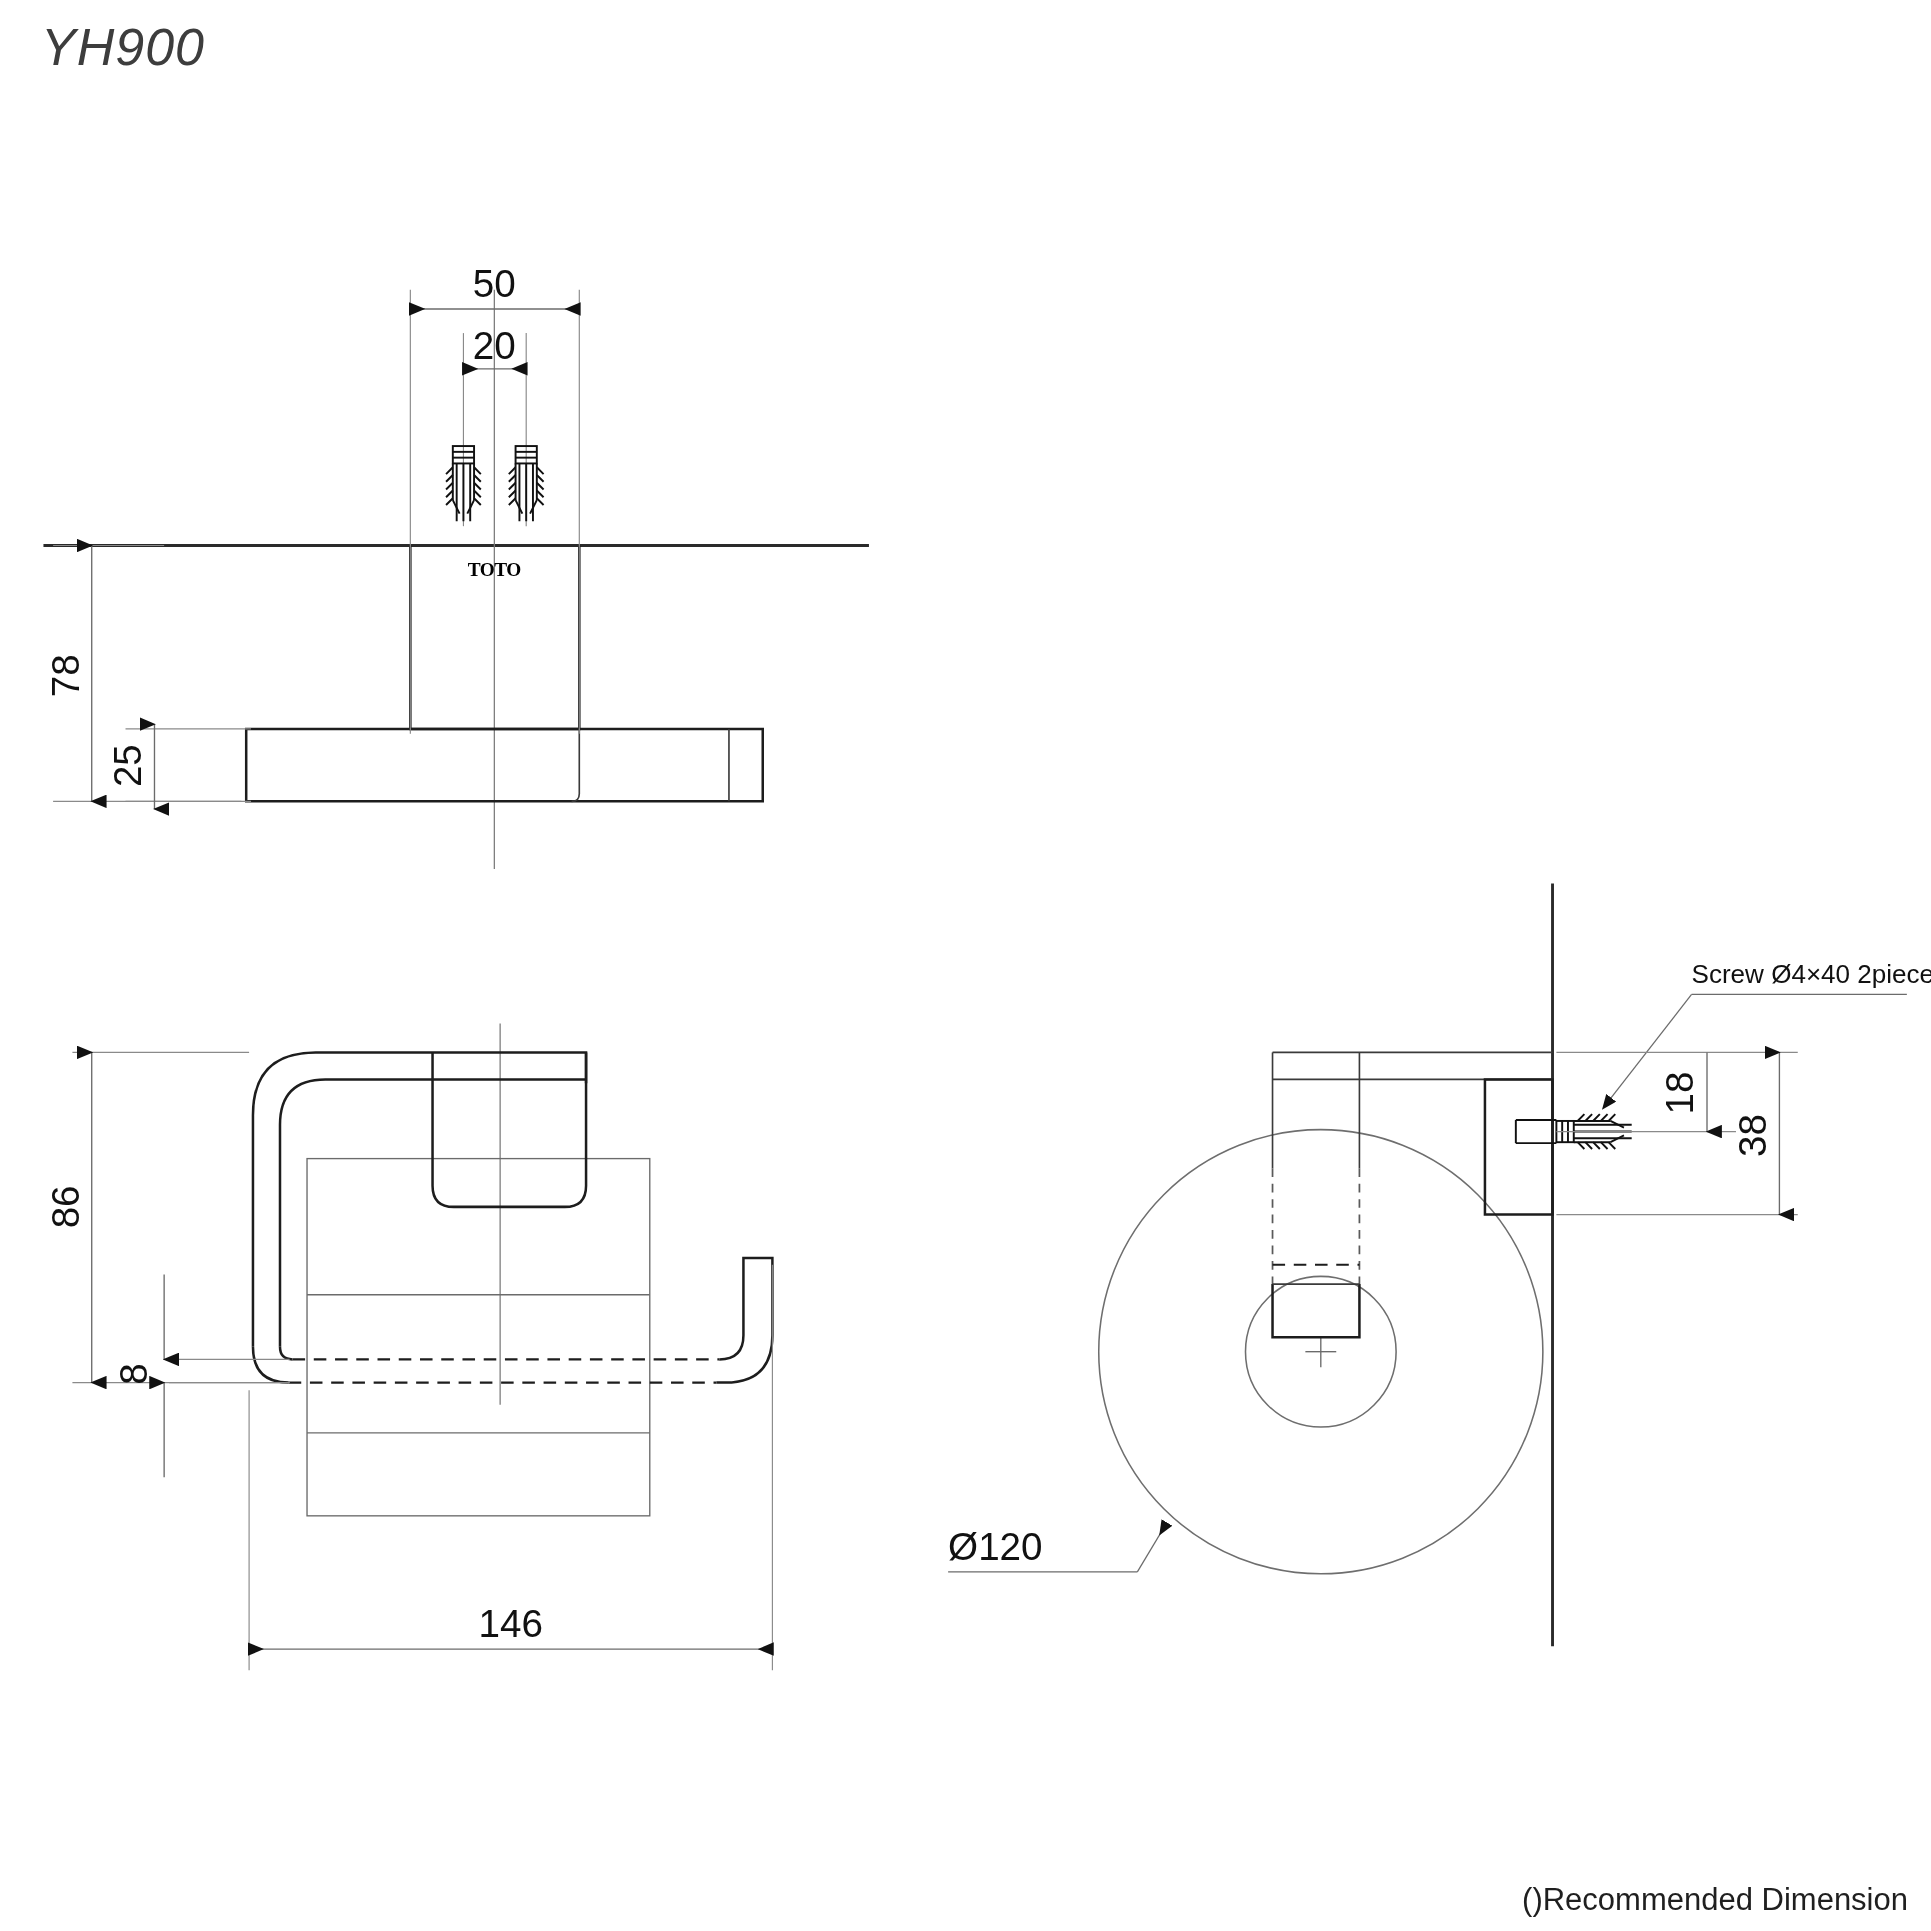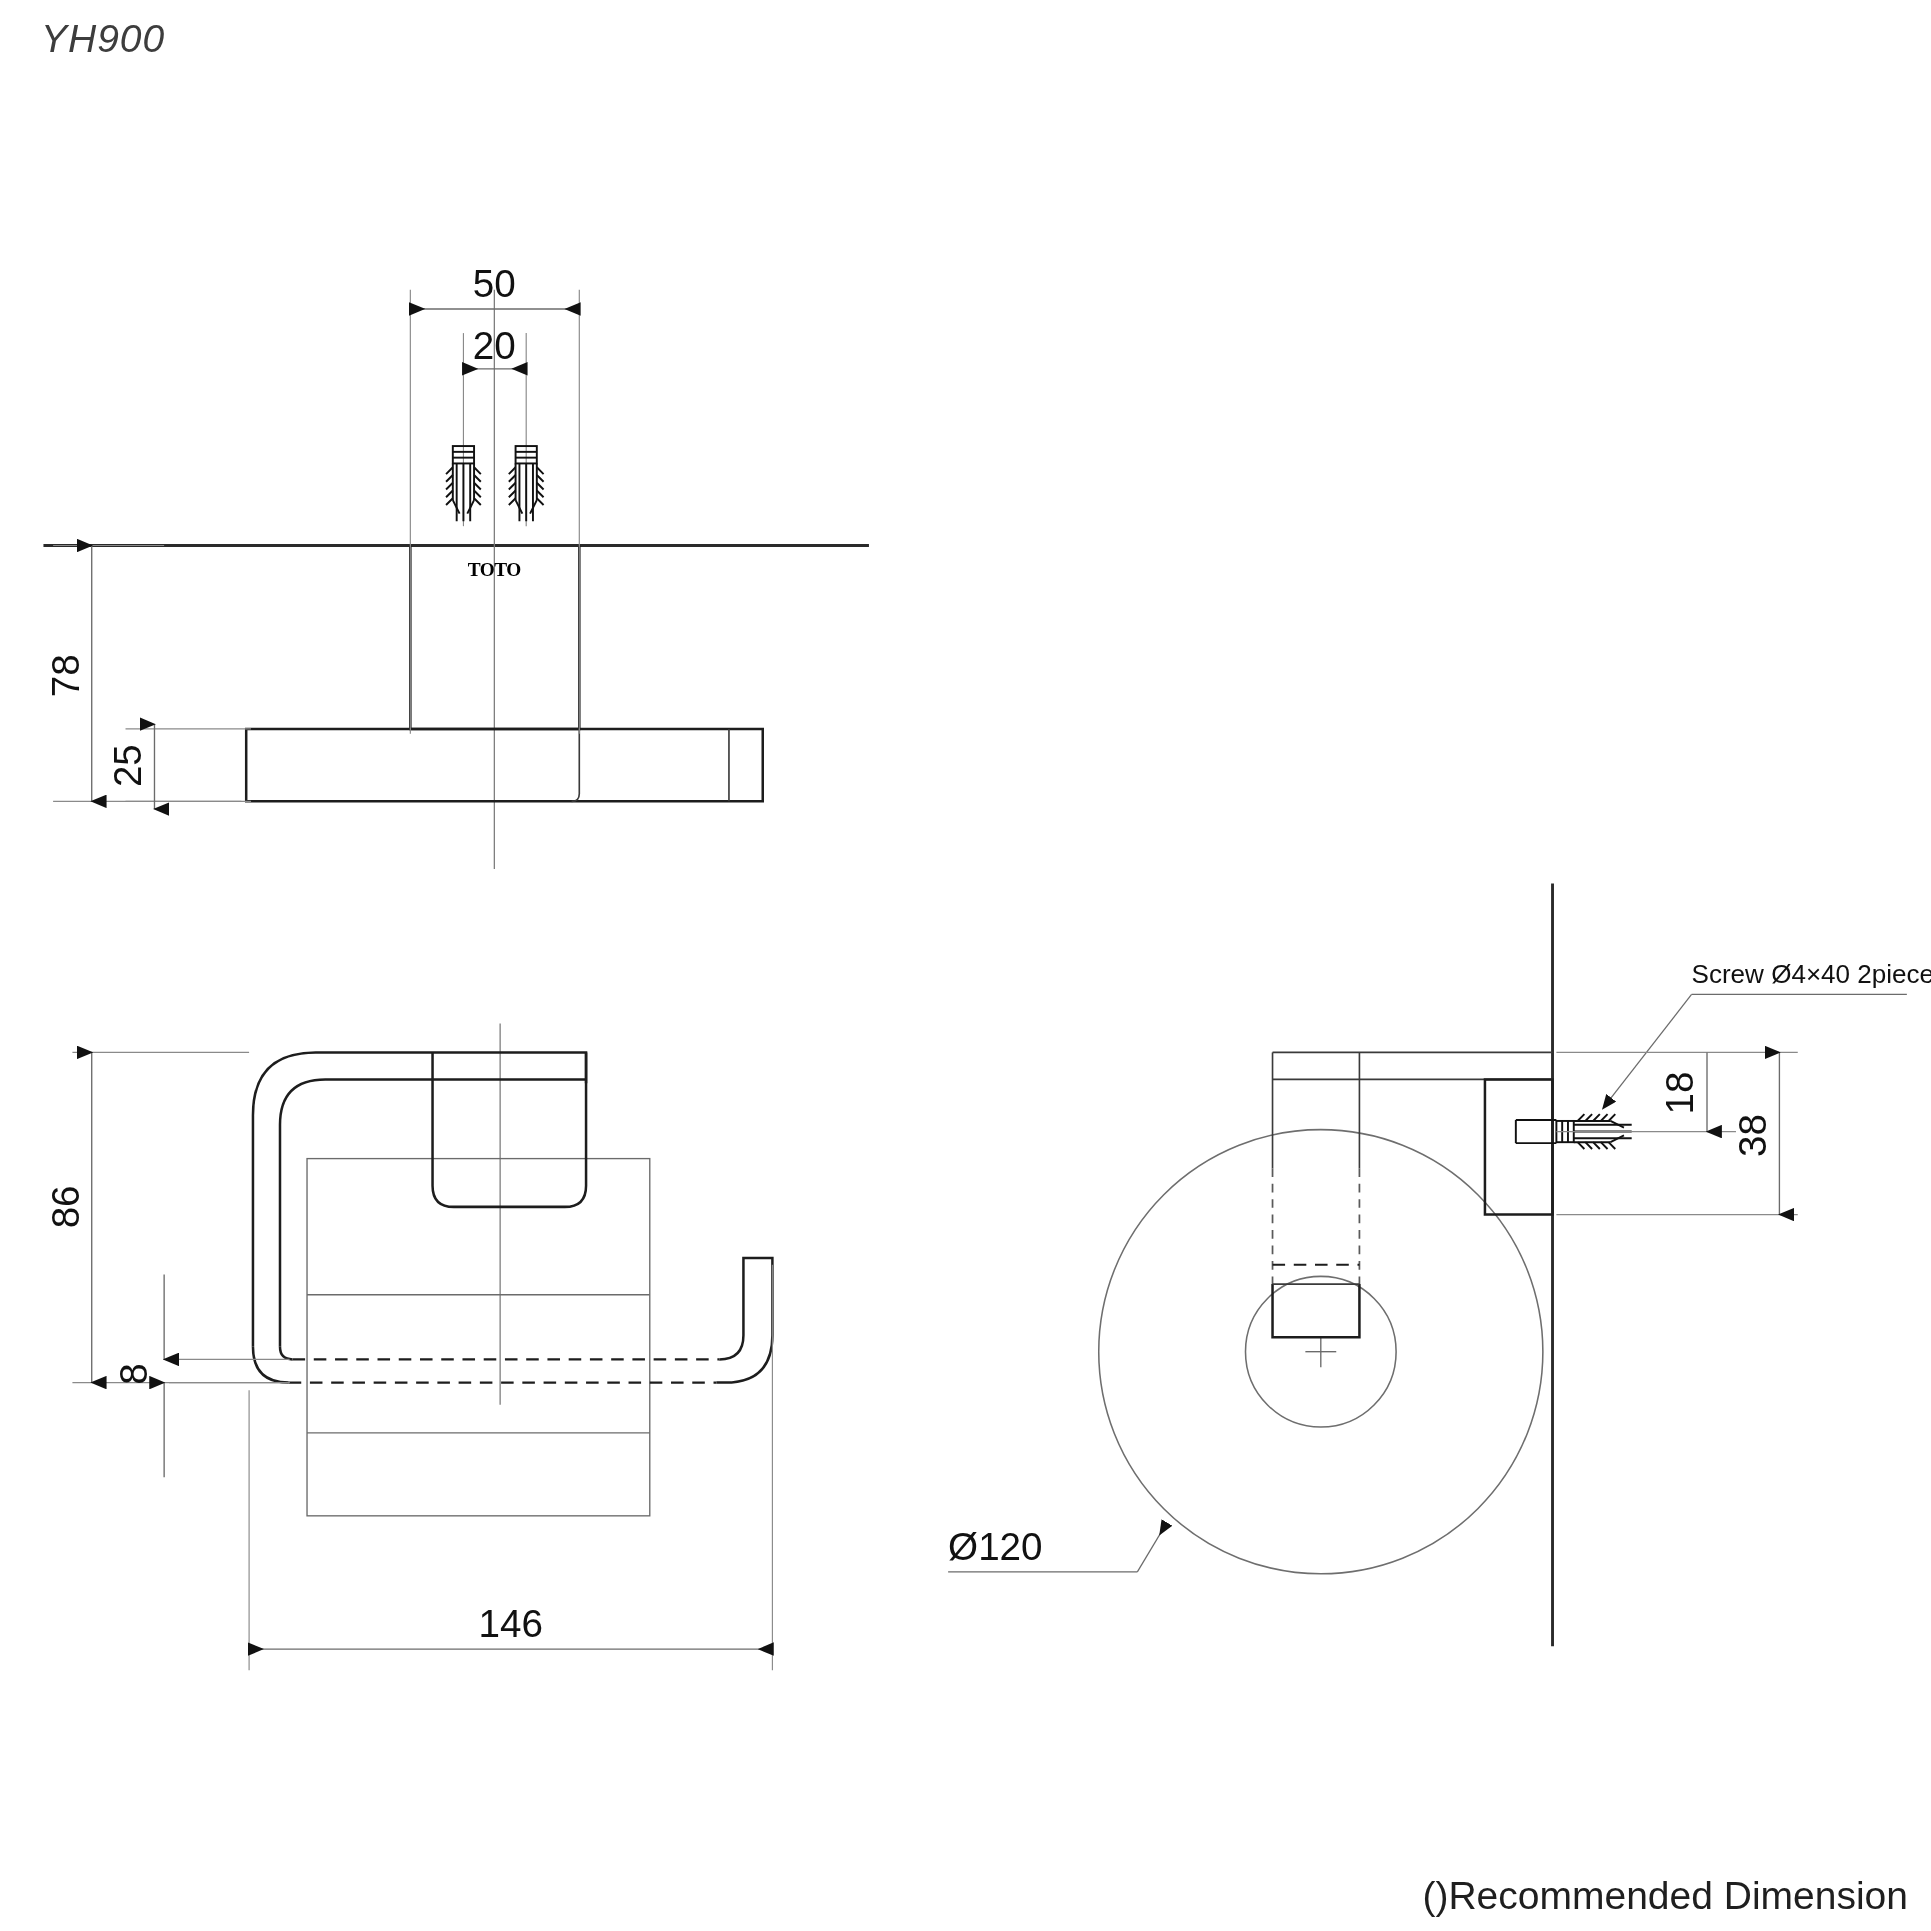--- a/index.html
+++ b/index.html
@@ -17,32 +17,32 @@
   #sheet {
     position: relative;
     width: 1931px;
     height: 1931px;
     background: #ffffff;
   }
   #model-title {
     position: absolute;
     left: 41px;
     top: 17.4px;
-    font-size: 39px;
+    font-size: 52px;
     font-style: italic;
     font-family: "Liberation Sans", sans-serif;
     color: #3d3d3d;
     letter-spacing: 1px;
     white-space: nowrap;
   }
   #footer-note {
     position: absolute;
     right: 23px;
     bottom: 13.5px;
-    font-size: 39px;
+    font-size: 31px;
     font-family: "Liberation Sans", sans-serif;
     color: #1f1f1f;
     white-space: nowrap;
   }
   svg#drawing {
     position: absolute;
     left: 0;
     top: 0;
     width: 1931px;
     height: 1931px;

